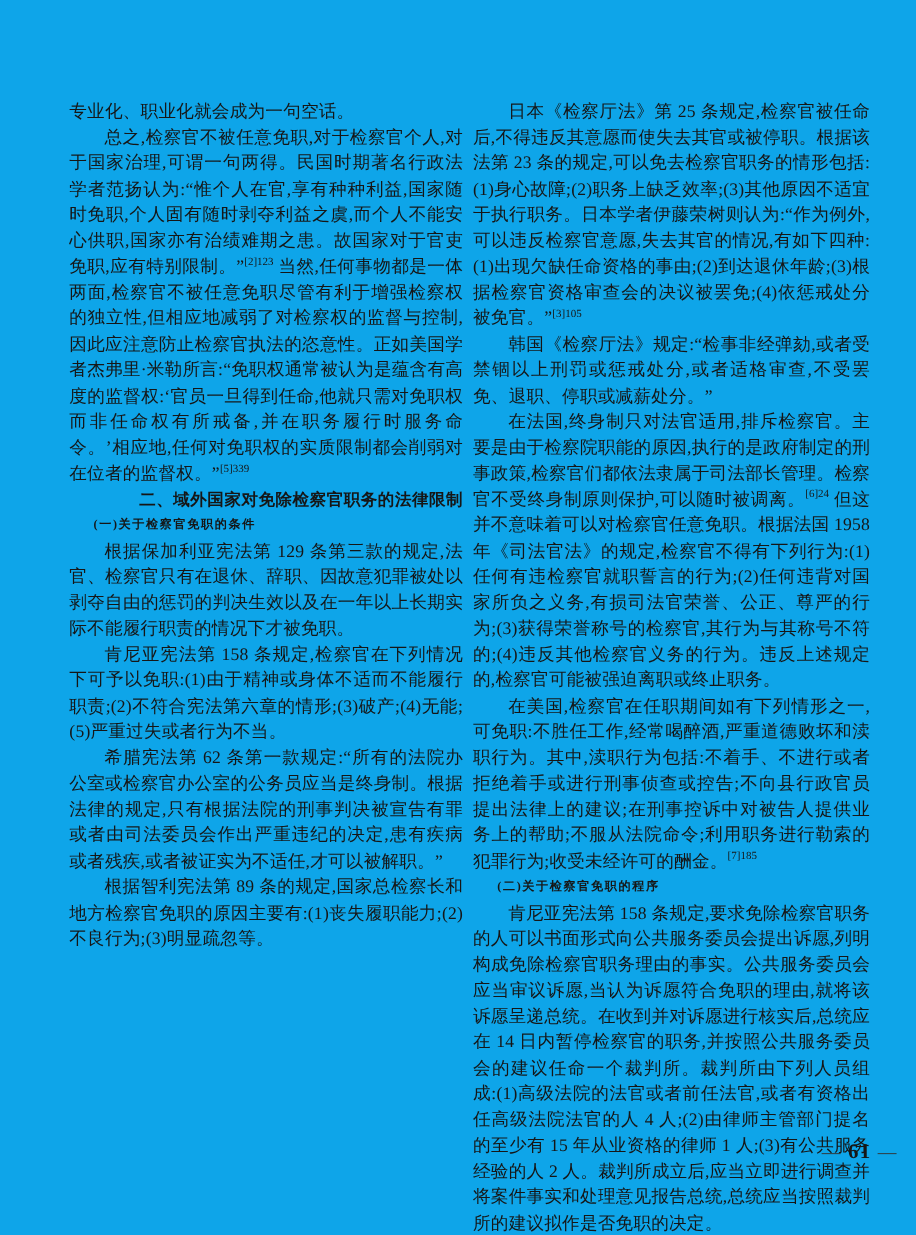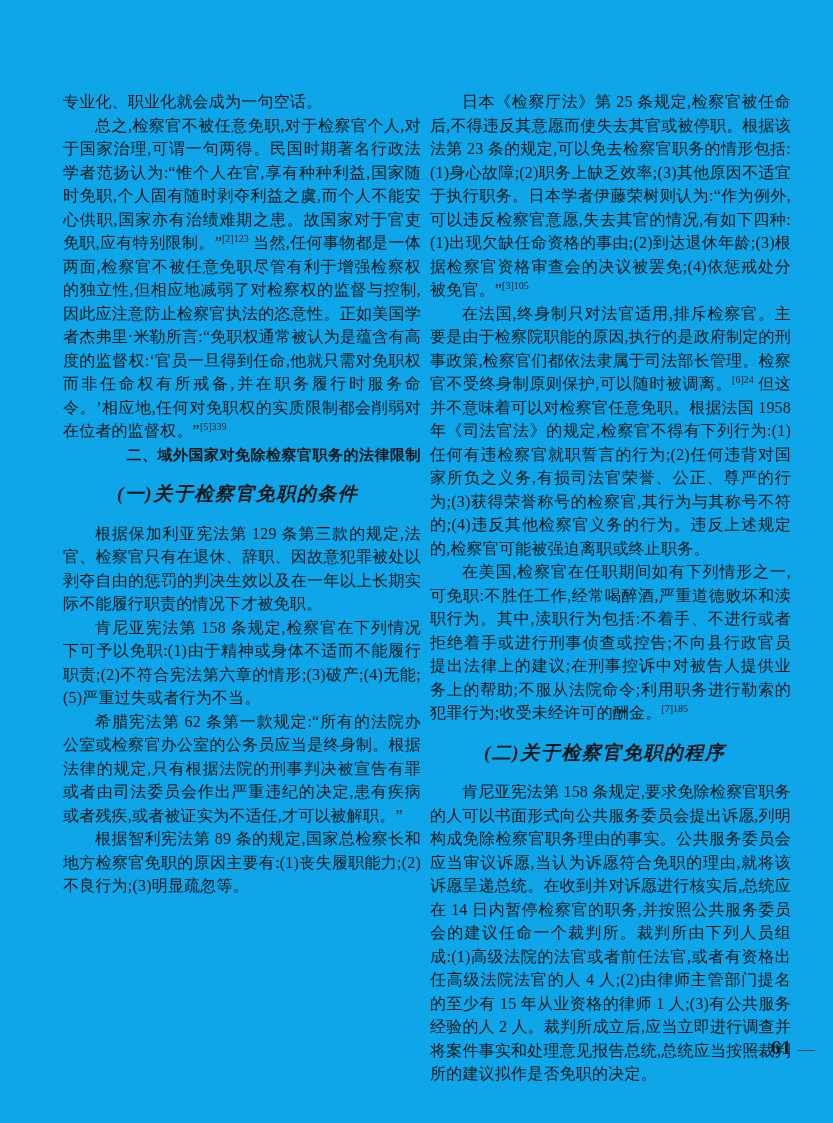--- a/index.html
+++ b/index.html
@@ -34,24 +34,23 @@
     margin: 0;
     font-family: "Liberation Sans", "DejaVu Sans", sans-serif;
     font-weight: 700;
     font-size: 15px;
     line-height: 23.5px;
     text-align: right;
     text-indent: 0;
     letter-spacing: 0.5px;
   }
   .sub-heading {
-    margin: 16px;
-    font-size: 19px;
+    margin: 0;
+    font-size: 11px;
     line-height: 23.5px;
-    font-style: italic;
     letter-spacing: 1.5px;
     text-indent: 2em;
   }
   sup.cite {
     font-size: 10px;
     line-height: 0;
     letter-spacing: 0;
     vertical-align: super;
     margin-top: 32px;
   }
@@ -94,20 +93,21 @@
 
     <p class="para">希腊宪法第 62 条第一款规定:“所有的法院办公室或检察官办公室的公务员应当是终身制。根据法律的规定,只有根据法院的刑事判决被宣告有罪或者由司法委员会作出严重违纪的决定,患有疾病或者残疾,或者被证实为不适任,才可以被解职。”</p>
 
     <p class="para">根据智利宪法第 89 条的规定,国家总检察长和地方检察官免职的原因主要有:(1)丧失履职能力;(2)不良行为;(3)明显疏忽等。</p>
 
   </div>
 
   <div class="column col-right">
     <p class="para"><span>日本《检察厅法》第 25 条规定,检察官被任命后,不得违反其意愿而使失去其官或被停职。根据该法第 23 条的规定,可以免去检察官职务的情形包括:(1)身心故障;(2)职务上缺乏效率;(3)其他原因不适宜于执行职务。日本学者伊藤荣树则认为:“作为例外,可以违反检察官意愿,失去其官的情况,有如下四种:(1)出现欠缺任命资格的事由;(2)到达退休年龄;(3)根据检察官资格审查会的决议被罢免;(4)依惩戒处分被免官。”</span><sup class="cite">[3]105</sup></p>
 
+    <p class="para">韩国《检察厅法》规定:“检事非经弹劾,或者受禁锢以上刑罚或惩戒处分,或者适格审查,不受罢免、退职、停职或减薪处分。”</p>
 
     <p class="para"><span>在法国,终身制只对法官适用,排斥检察官。主要是由于检察院职能的原因,执行的是政府制定的刑事政策,检察官们都依法隶属于司法部长管理。检察官不受终身制原则保护,可以随时被调离。</span><sup class="cite">[6]24</sup><span> 但这并不意味着可以对检察官任意免职。根据法国 1958 年《司法官法》的规定,检察官不得有下列行为:(1)任何有违检察官就职誓言的行为;(2)任何违背对国家所负之义务,有损司法官荣誉、公正、尊严的行为;(3)获得荣誉称号的检察官,其行为与其称号不符的;(4)违反其他检察官义务的行为。违反上述规定的,检察官可能被强迫离职或终止职务。</span></p>
 
     <p class="para"><span>在美国,检察官在任职期间如有下列情形之一,可免职:不胜任工作,经常喝醉酒,严重道德败坏和渎职行为。其中,渎职行为包括:不着手、不进行或者拒绝着手或进行刑事侦查或控告;不向县行政官员提出法律上的建议;在刑事控诉中对被告人提供业务上的帮助;不服从法院命令;利用职务进行勒索的犯罪行为;收受未经许可的酬金。</span><sup class="cite">[7]185</sup></p>
 
     <h3 class="sub-heading">(二)关于检察官免职的程序</h3>
 
     <p class="para">肯尼亚宪法第 158 条规定,要求免除检察官职务的人可以书面形式向公共服务委员会提出诉愿,列明构成免除检察官职务理由的事实。公共服务委员会应当审议诉愿,当认为诉愿符合免职的理由,就将该诉愿呈递总统。在收到并对诉愿进行核实后,总统应在 14 日内暂停检察官的职务,并按照公共服务委员会的建议任命一个裁判所。裁判所由下列人员组成:(1)高级法院的法官或者前任法官,或者有资格出任高级法院法官的人 4 人;(2)由律师主管部门提名的至少有 15 年从业资格的律师 1 人;(3)有公共服务经验的人 2 人。裁判所成立后,应当立即进行调查并将案件事实和处理意见报告总统,总统应当按照裁判所的建议拟作是否免职的决定。</p>
 
   </div>

